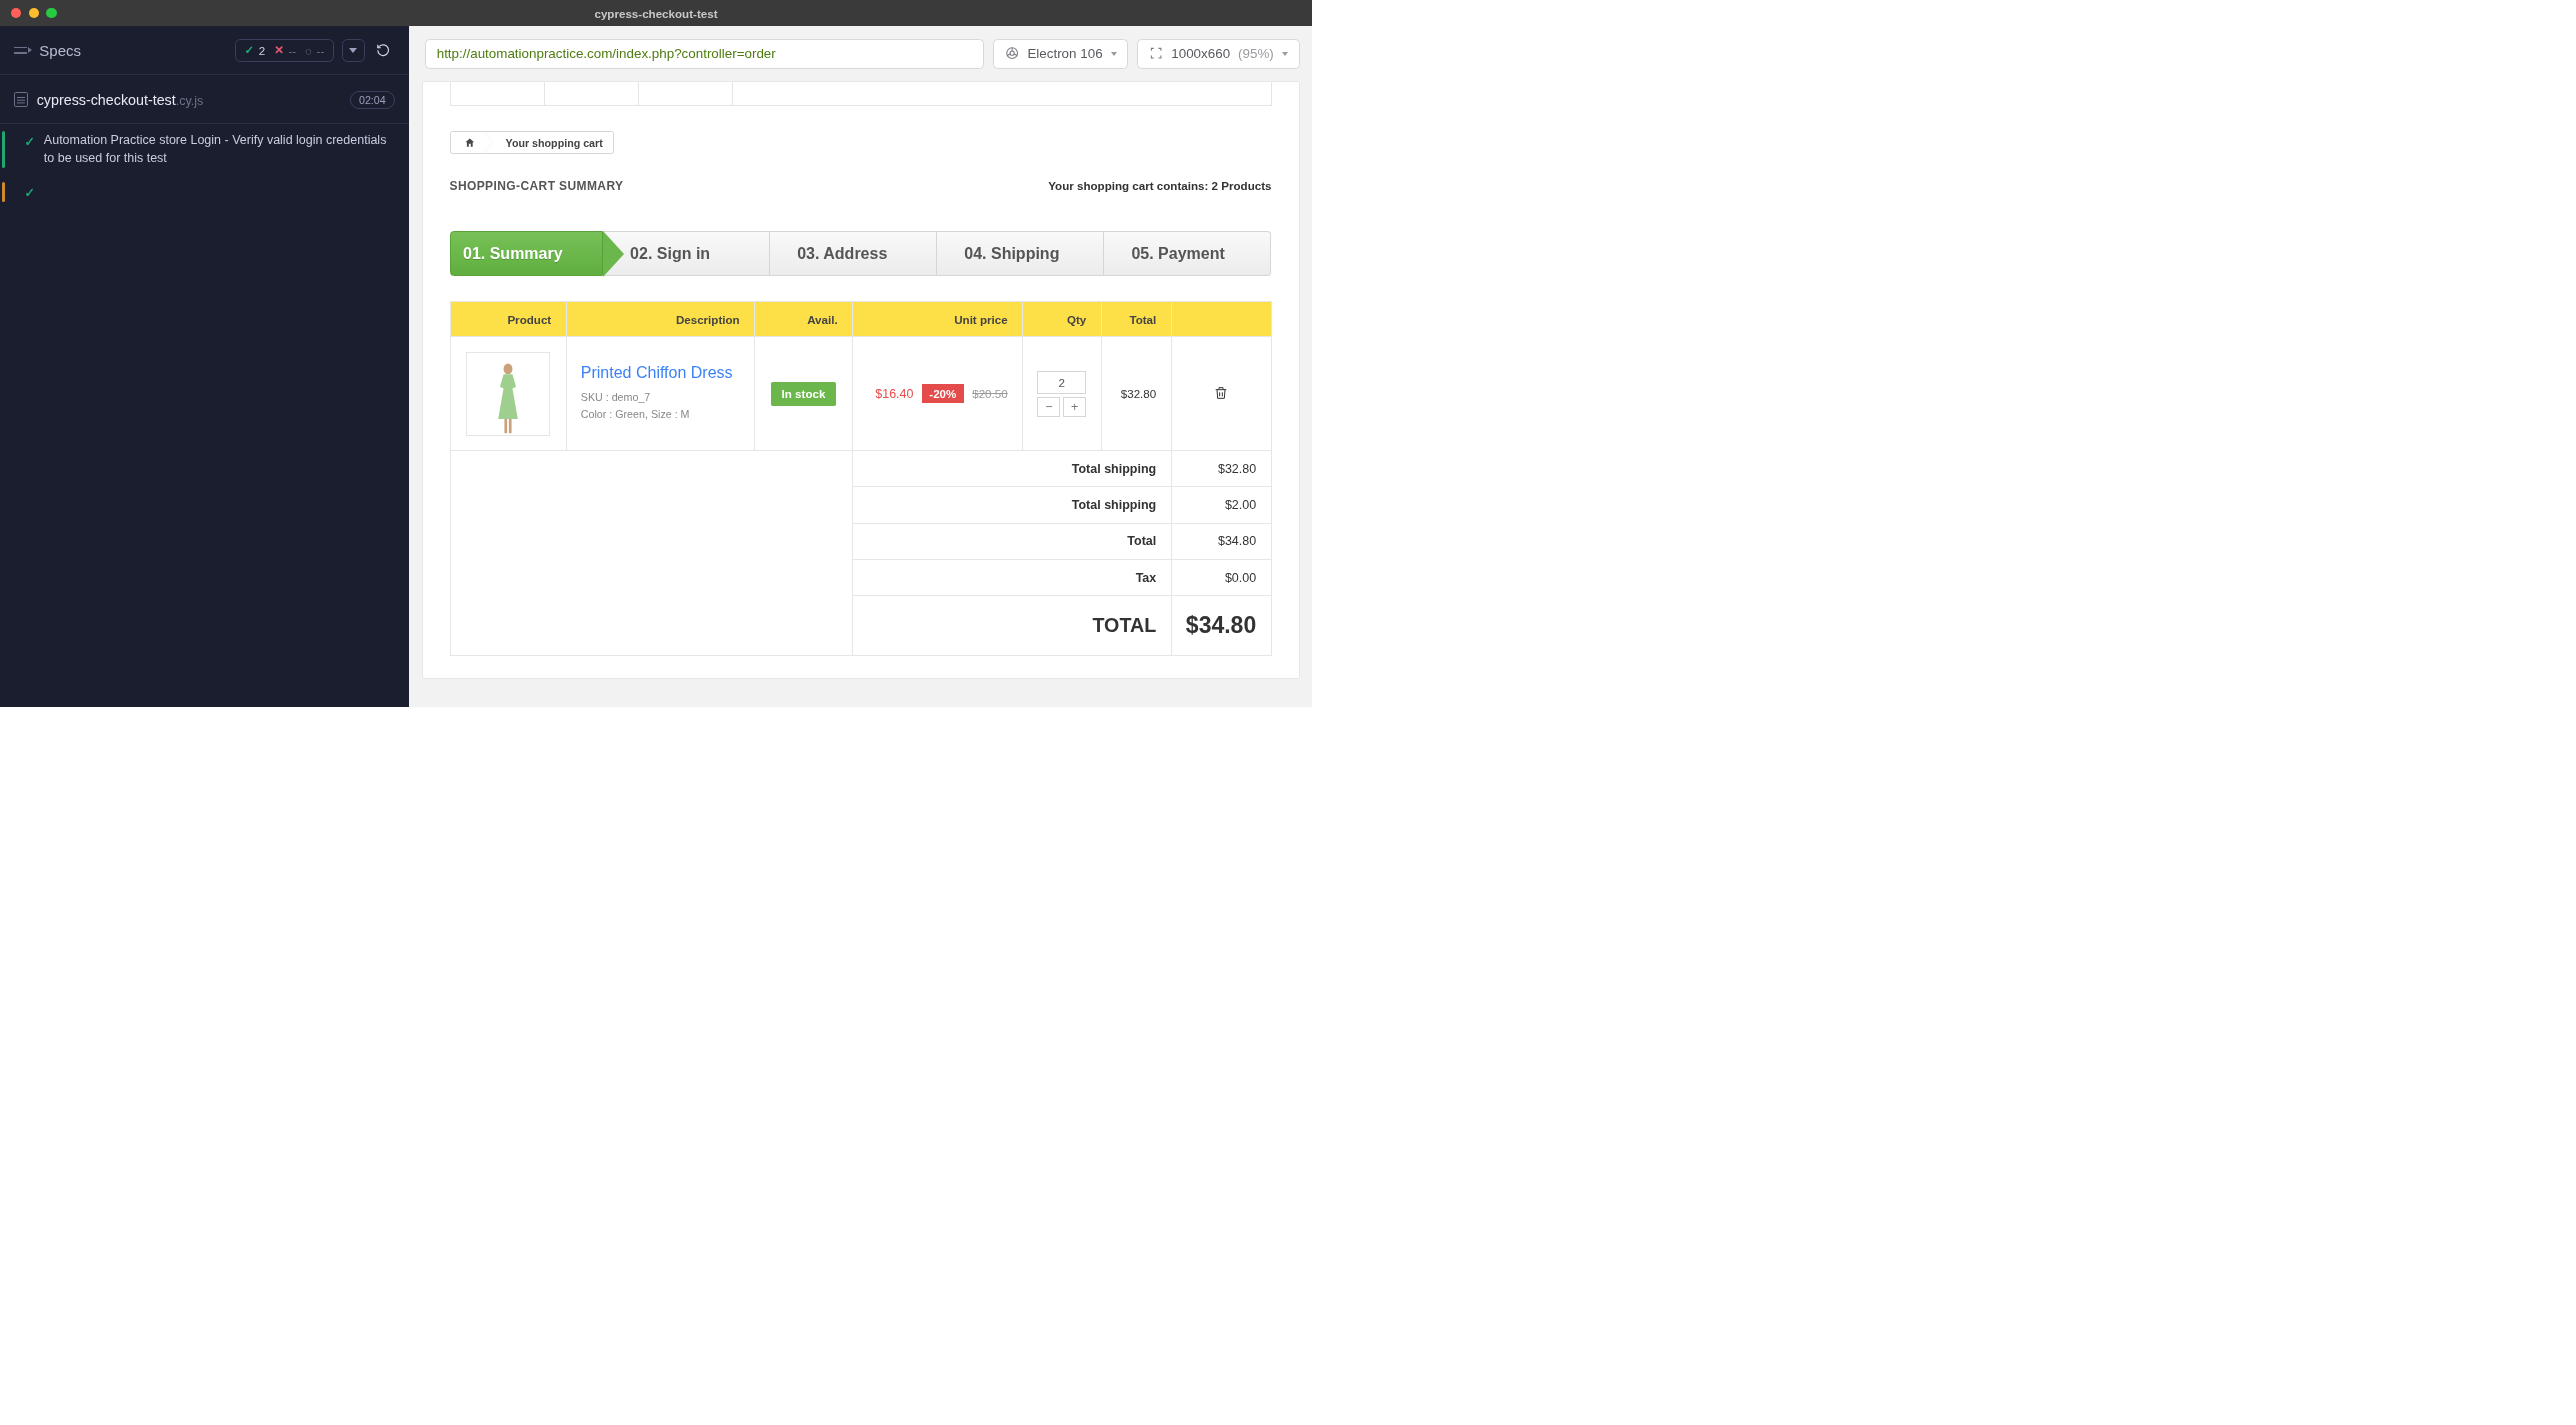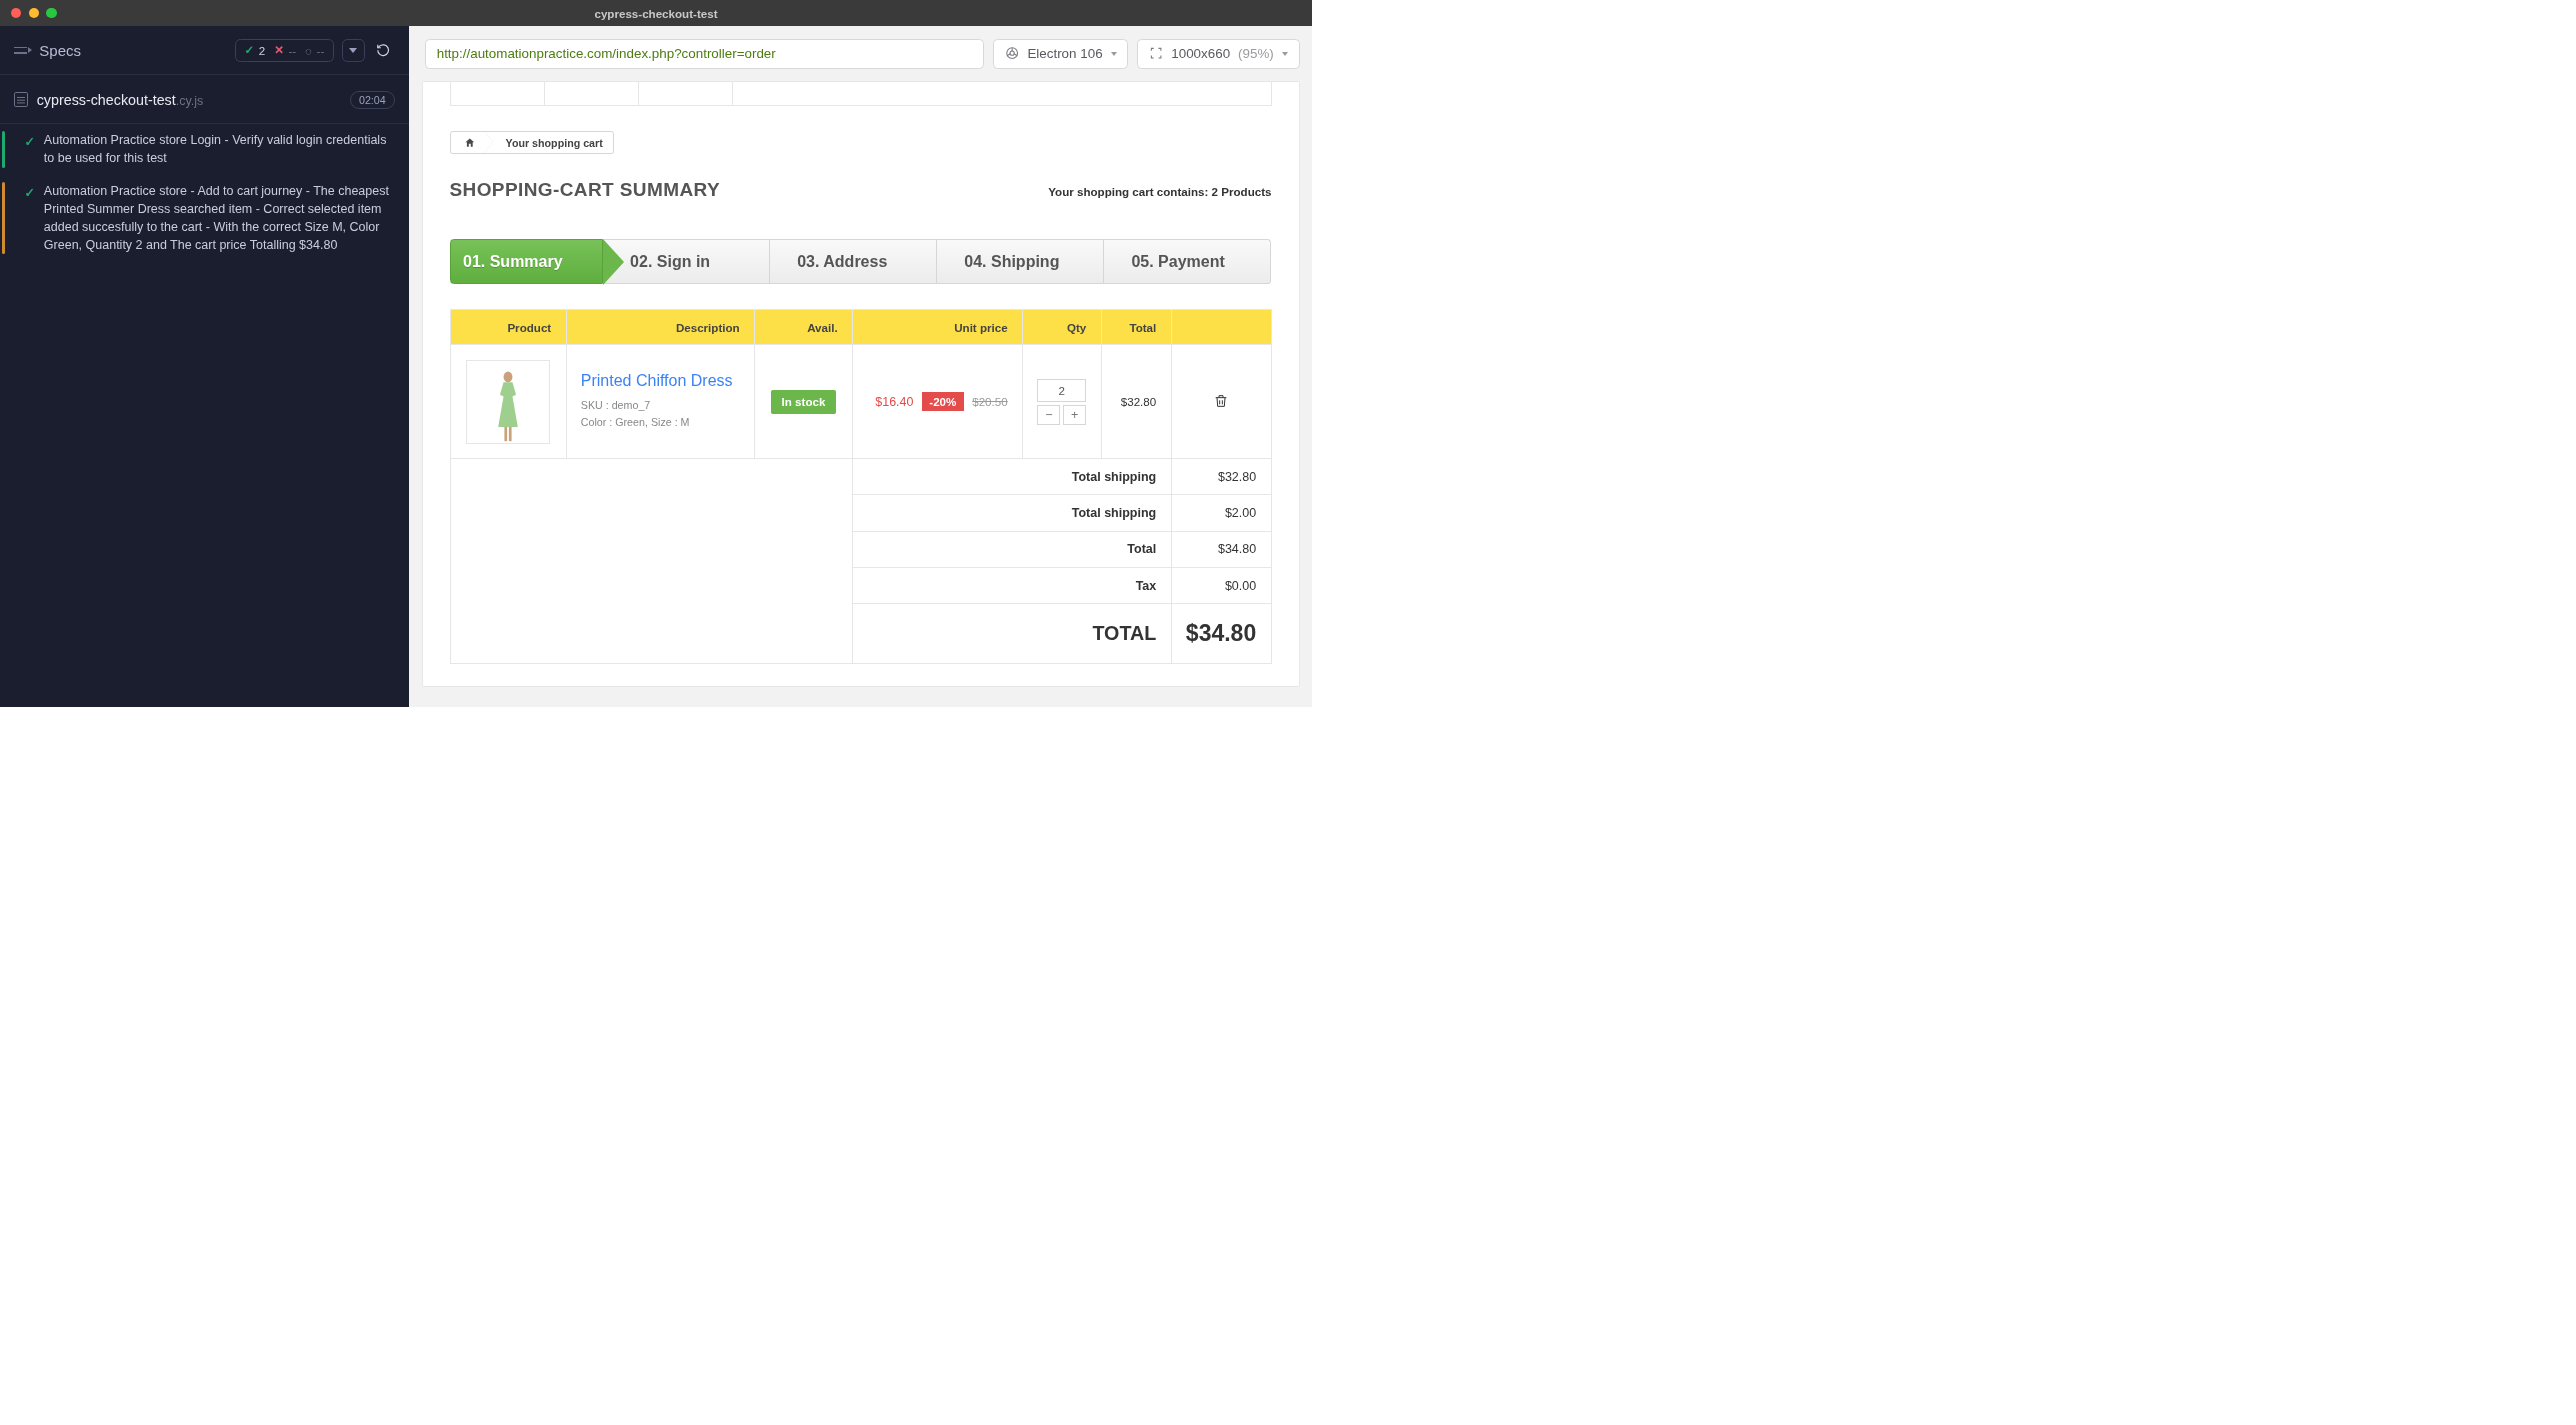--- a/index.html
+++ b/index.html
@@ -72,21 +72,21 @@
 .crumb-row{margin:25px 27px 0;}
 .crumb{display:inline-flex;align-items:stretch;height:23px;border:0.9px solid #d6d6d6;border-radius:2.7px;overflow:hidden;font-size:10.7px;color:#4a4a4a;}
 .crumb .home{width:39px;display:flex;align-items:center;justify-content:center;border-right:0.9px solid transparent;position:relative;}
 .crumb .home svg{width:11.6px;height:11.6px;fill:#4a4a4a;}
 .crumb .sep{width:12.5px;position:relative;}
 .crumb .sep::before{content:"";position:absolute;left:-5.4px;top:-0.9px;width:0;height:0;border-top:11.6px solid transparent;border-bottom:11.6px solid transparent;border-left:9px solid #fff;filter:drop-shadow(0.9px 0 0 #d6d6d6);}
 .crumb .lbl{display:flex;align-items:center;padding:0 10.7px 0 3.6px;font-weight:700;color:#444;}
 
 
 .heading-row{display:flex;align-items:baseline;justify-content:space-between;margin:25px 27px 0;}
-.heading-row h1{font-size:19px;letter-spacing:0.4px;color:#555;font-weight:700;}
+.heading-row h1{font-size:12px;letter-spacing:0.4px;color:#555;font-weight:700;}
 .heading-row .sub{font-size:11.6px;color:#333;font-weight:700;}
 
 
 .steps{display:flex;margin:38px 27px 0;gap:0;}
 .step{flex:1;height:45px;display:flex;align-items:center;padding-left:12.5px;font-size:16px;font-weight:700;color:#555;position:relative;background:linear-gradient(#f9f9f9,#ececec);border:0.9px solid #d6d6d6;border-left:none;}
 .step:first-child{border-top-left-radius:3.6px;border-bottom-left-radius:3.6px;border-left:0.9px solid #d6d6d6;}
 .step:last-child{border-top-right-radius:3.6px;border-bottom-right-radius:3.6px;}
 .step.active{background:linear-gradient(#78c158,#5fae3f);color:#fff;text-shadow:0 0.9px 0 rgba(0,0,0,.2);border-color:#57a339;}
 .step.active::after{content:"";position:absolute;right:-21.5px;top:-0.9px;width:0;height:0;border-top:23px solid transparent;border-bottom:23px solid transparent;border-left:21.5px solid #6cb74c;z-index:2;}
 .step:not(:first-child){padding-left:27px;}
@@ -183,21 +183,20 @@
 
 
     <div class="test-blk">
       <span class="bar green"></span>
       <span class="chk">✓</span>
       <span>Automation Practice store Login - Verify valid login credentials to be used for this test</span>
     </div>
     <div class="test-blk">
       <span class="bar orange"></span>
       <span class="chk">✓</span>
-      <span>Automation Practice store - Add to cart journey - The cheapest Printed Summer Dress searched item - Correct selected item added succesfully to the cart - With the correct Size M, Color Green, Quantity 2 and The cart price Totalling $34.80</span>
     </div>
   </div>
 
   <div class="right">
     <div class="toolbar">
       <div class="url-box">
           <span>http://automationpractice.com/index.php?controller=order</span>
         </div>
       <div class="pill-btn">
         <svg viewBox="0 0 24 24" fill="none" stroke-width="1.8">

